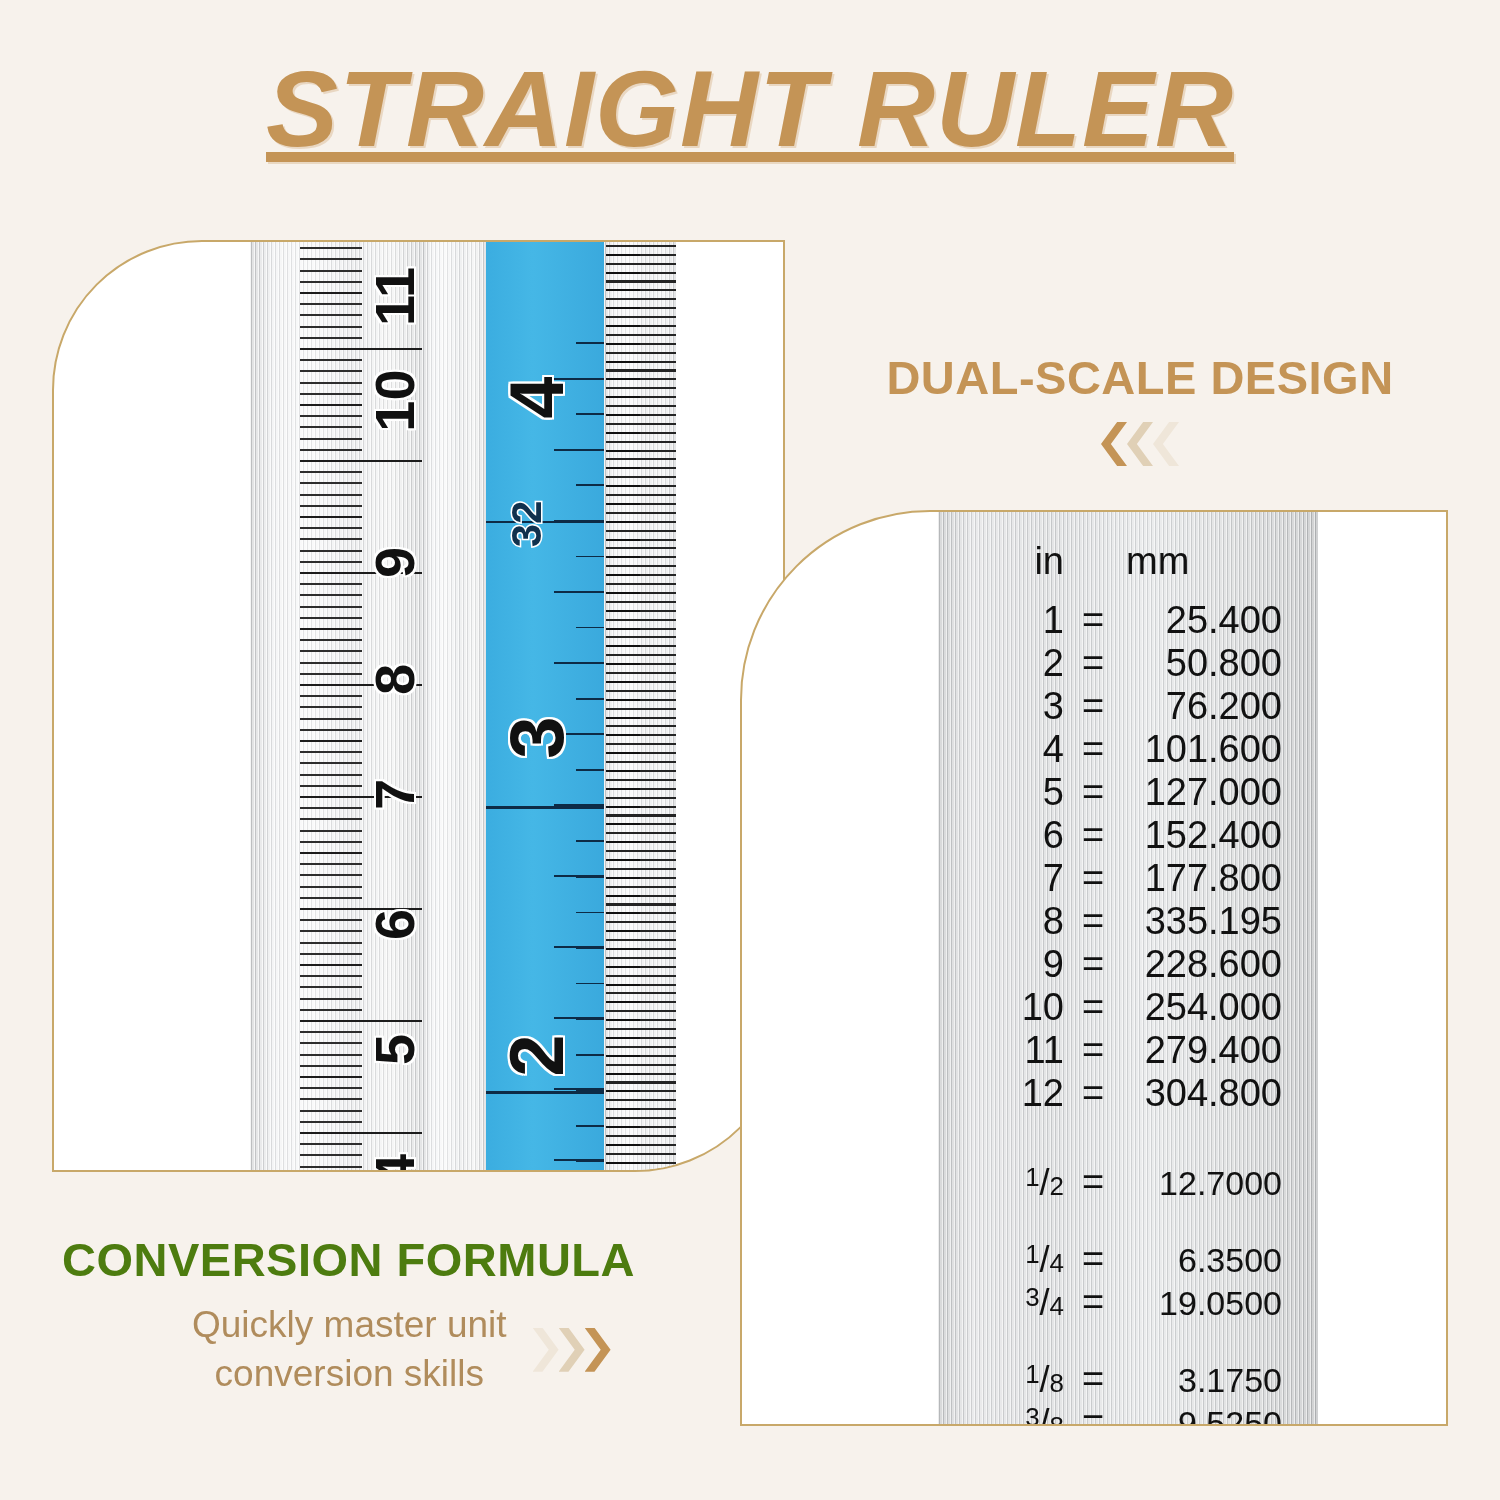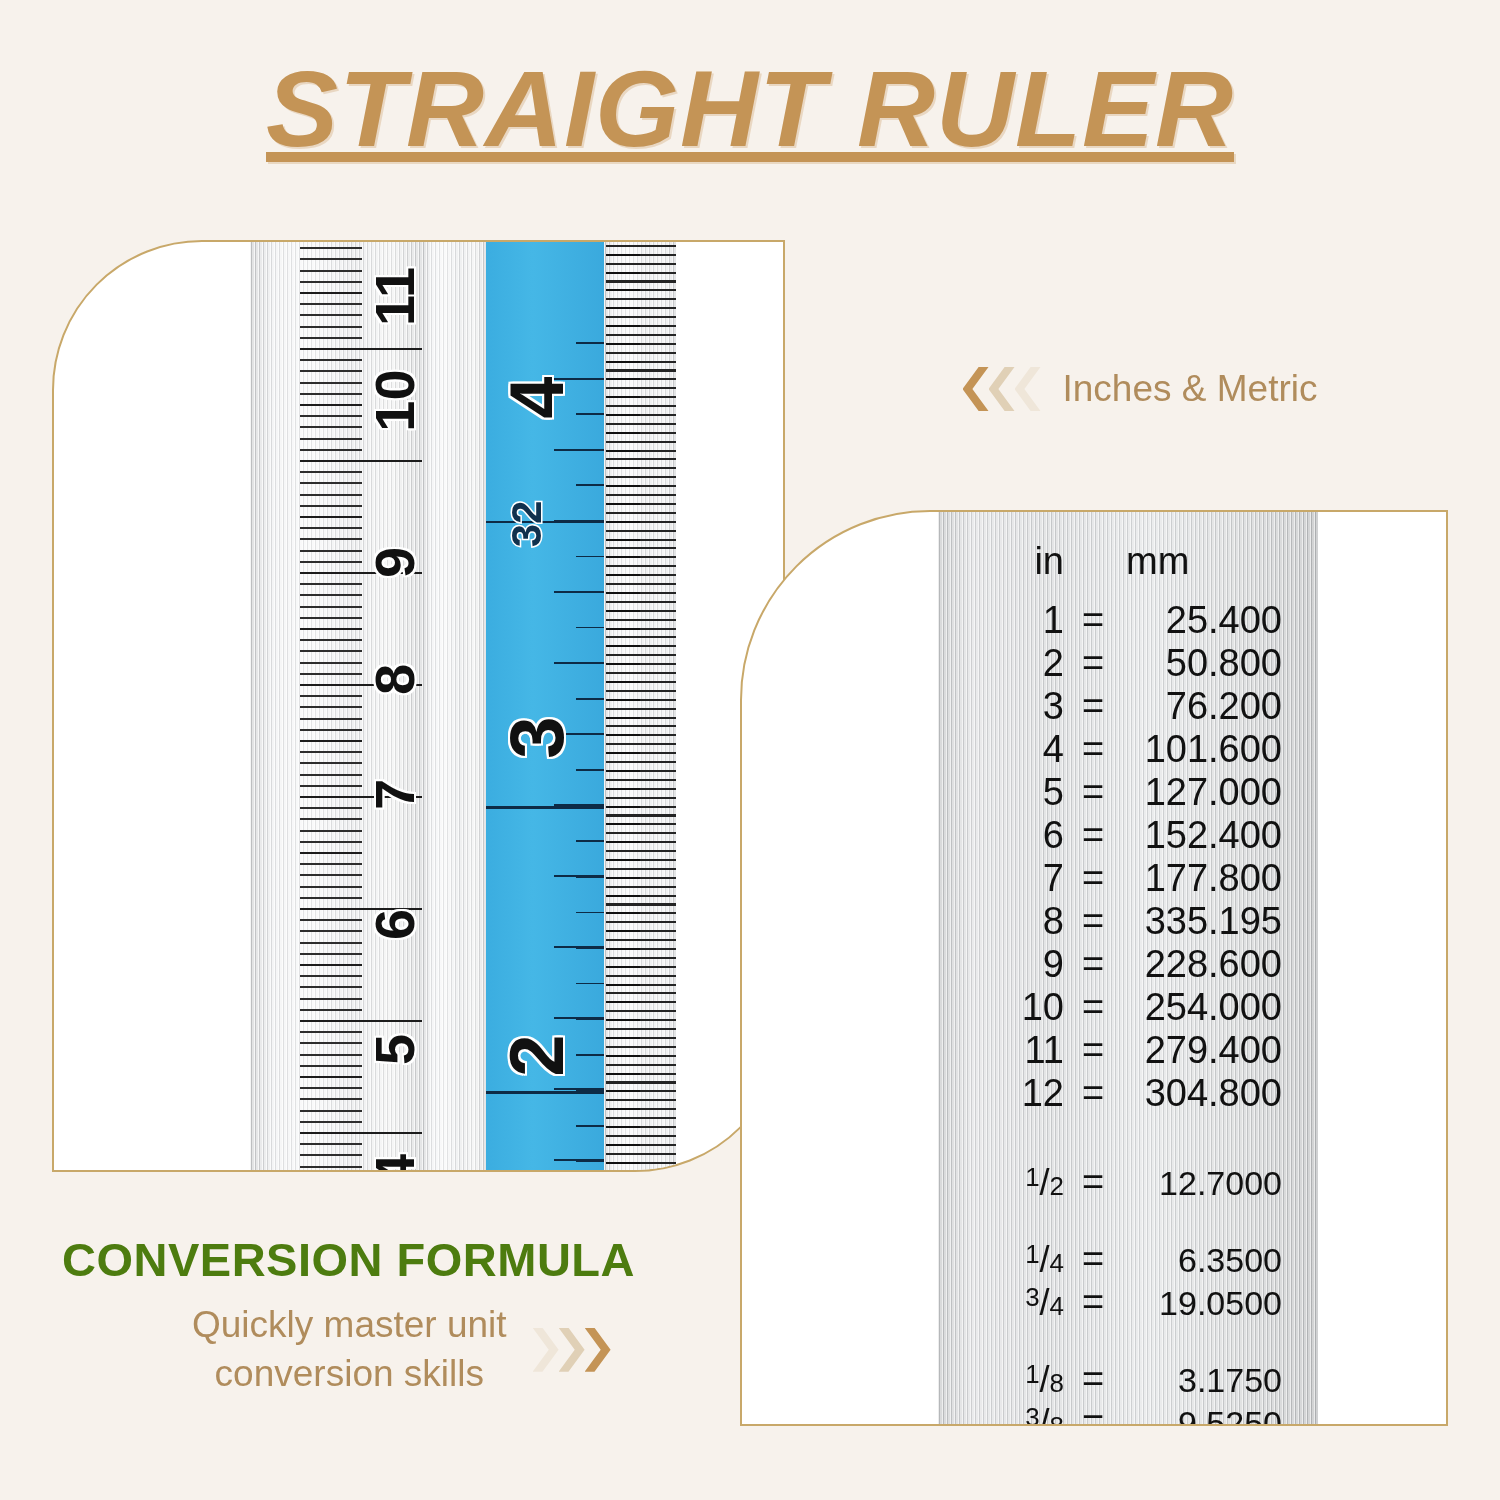--- a/index.html
+++ b/index.html
@@ -263,27 +263,27 @@
 
     <div class="rnum inch-num" style="top:112px;">4</div>
     <div class="rnum inch-num" style="top:452px;">3</div>
     <div class="rnum inch-num" style="top:770px;">2</div>
     <div class="rnum inch-small" style="top:258px;">32</div>
 
   </div>
 </div>
 
 <div id="dual-scale-block">
+  <div id="dual-scale-title">DUAL-SCALE DESIGN</div>
   <div id="dual-scale-sub-row">
     <span class="chev-group">
       <span class="chev left" style="background:#c49456"></span>
       <span class="chev left" style="background:#e0d0b6"></span>
       <span class="chev left" style="background:#efe6d9"></span>
     </span>
-    <span id="dual-scale-sub">Inches &amp; Metric</span>
   </div>
 </div>
 
 <div class="panel" id="table-panel">
   <div id="plate">
     <div id="table-wrap">
 
       <div class="thead">
         <span class="c-in">in</span>
         <span class="c-eq"></span>

